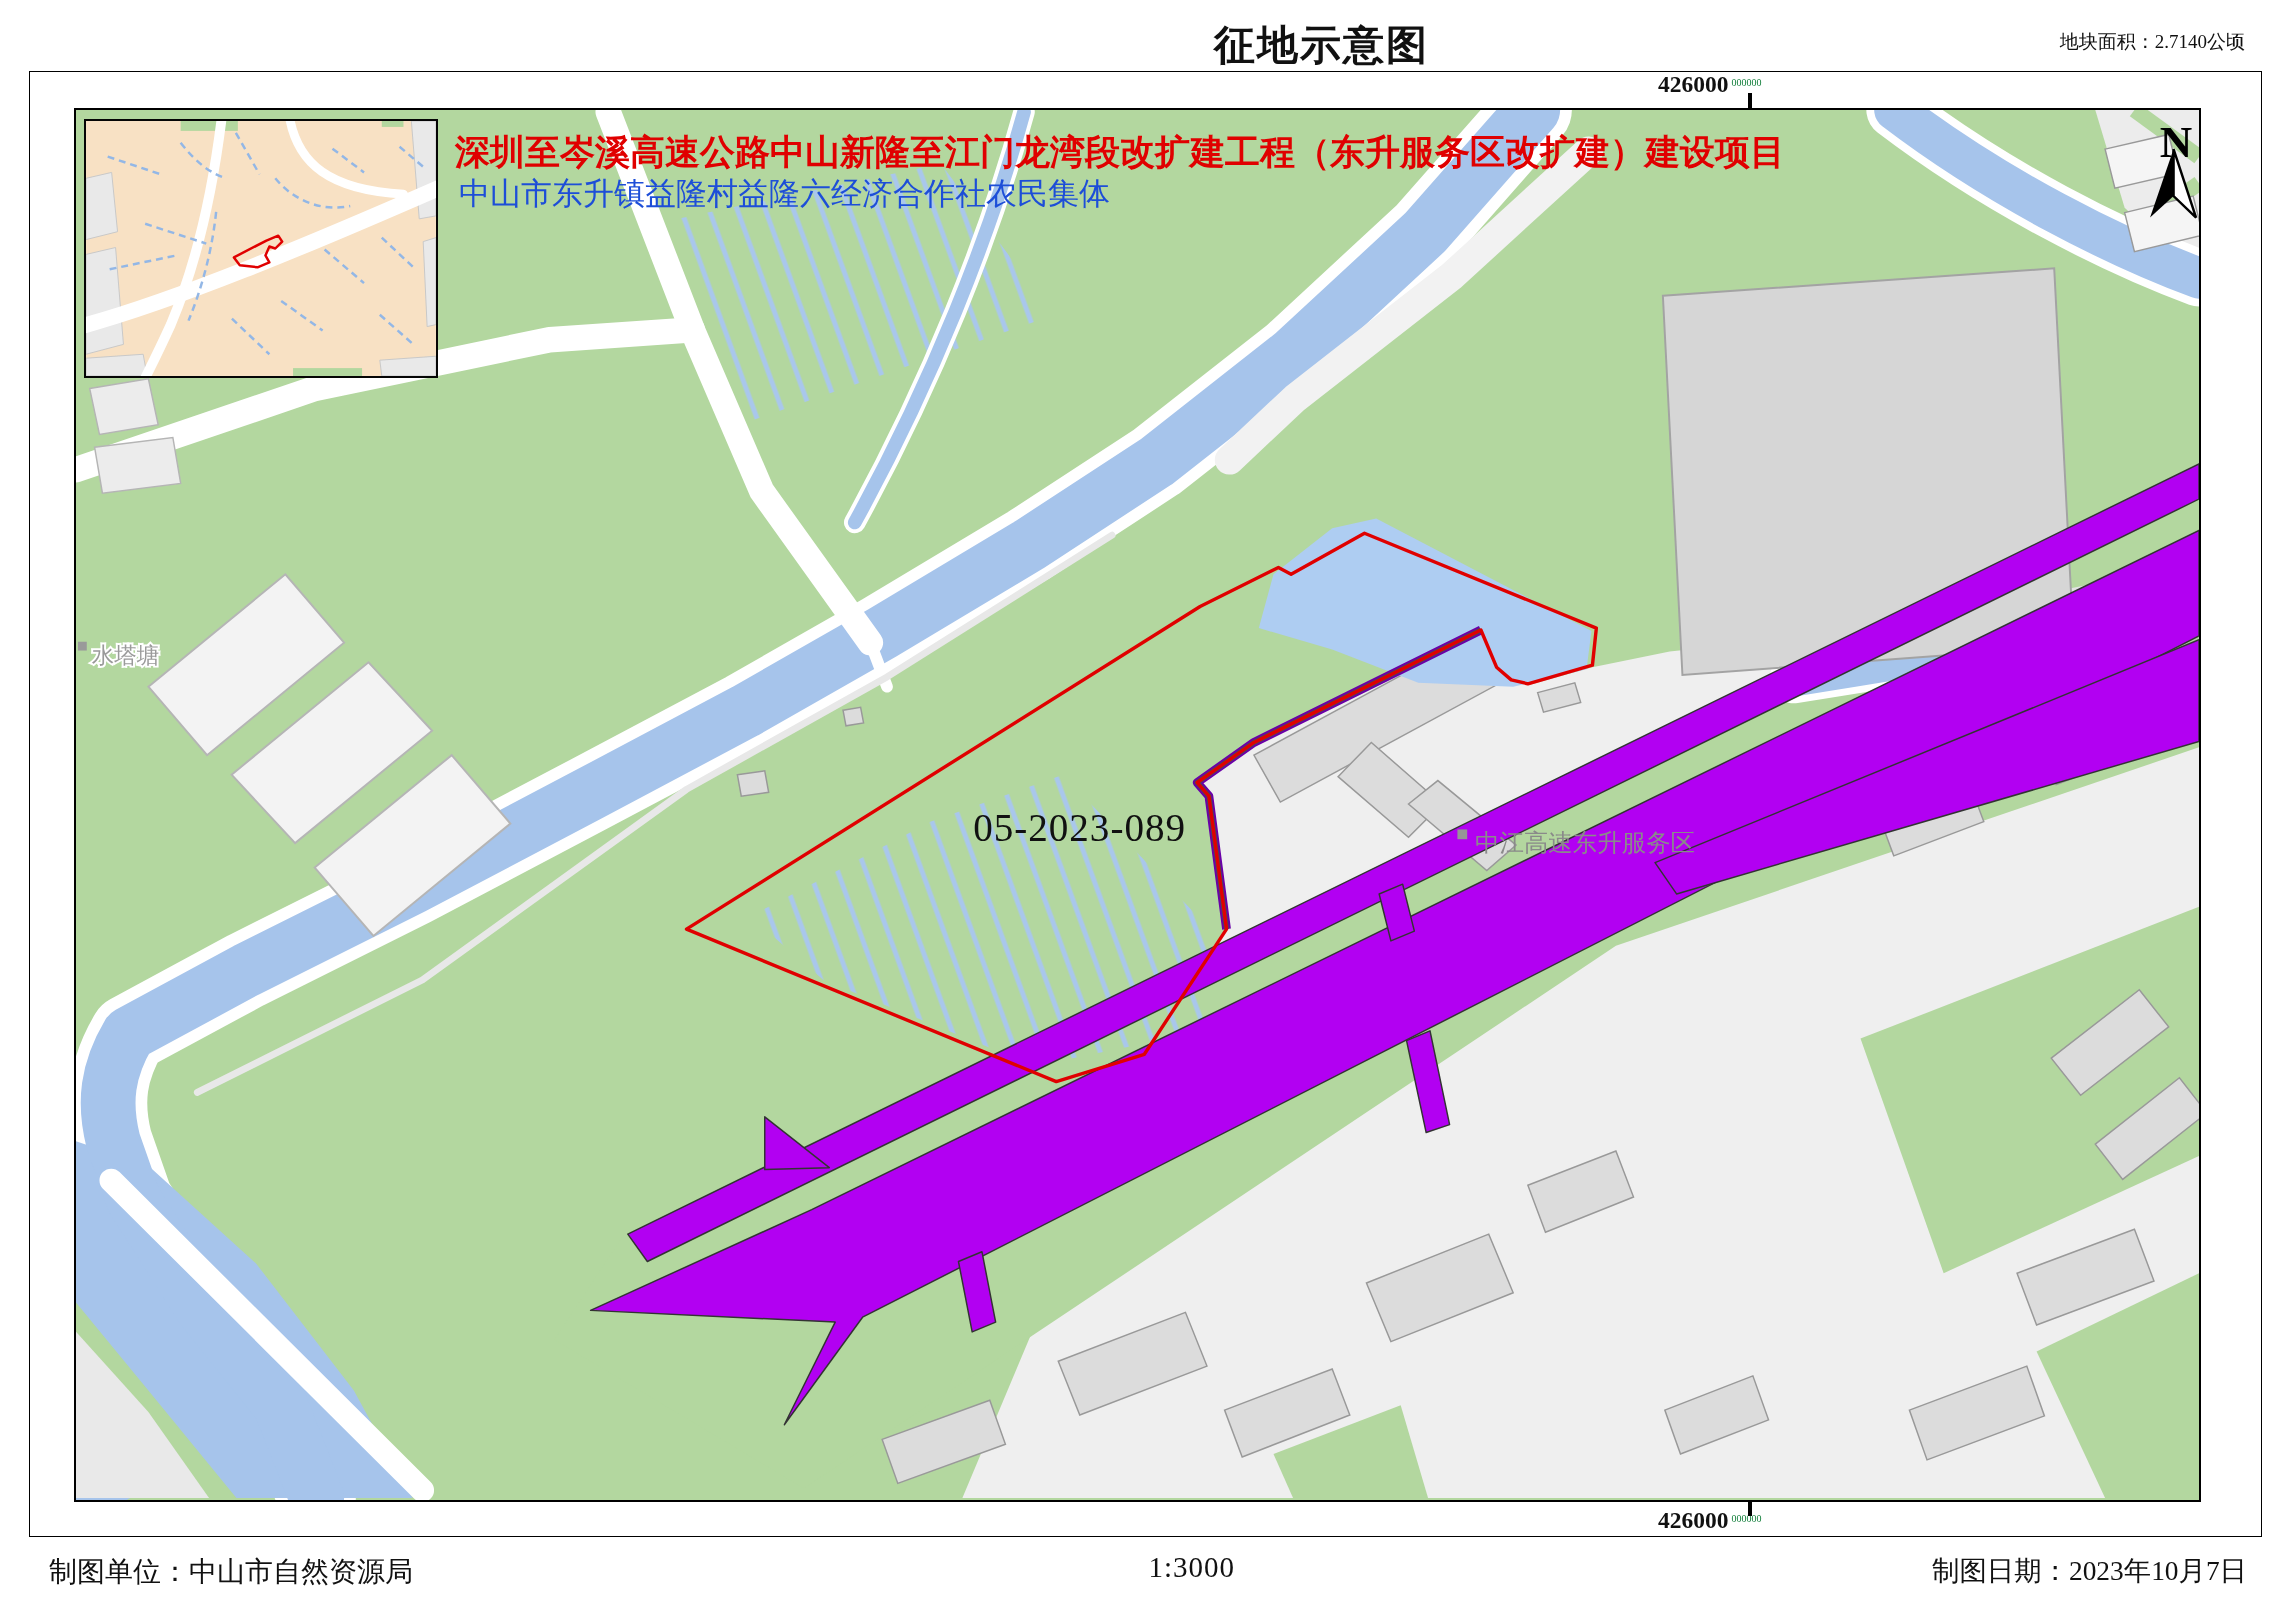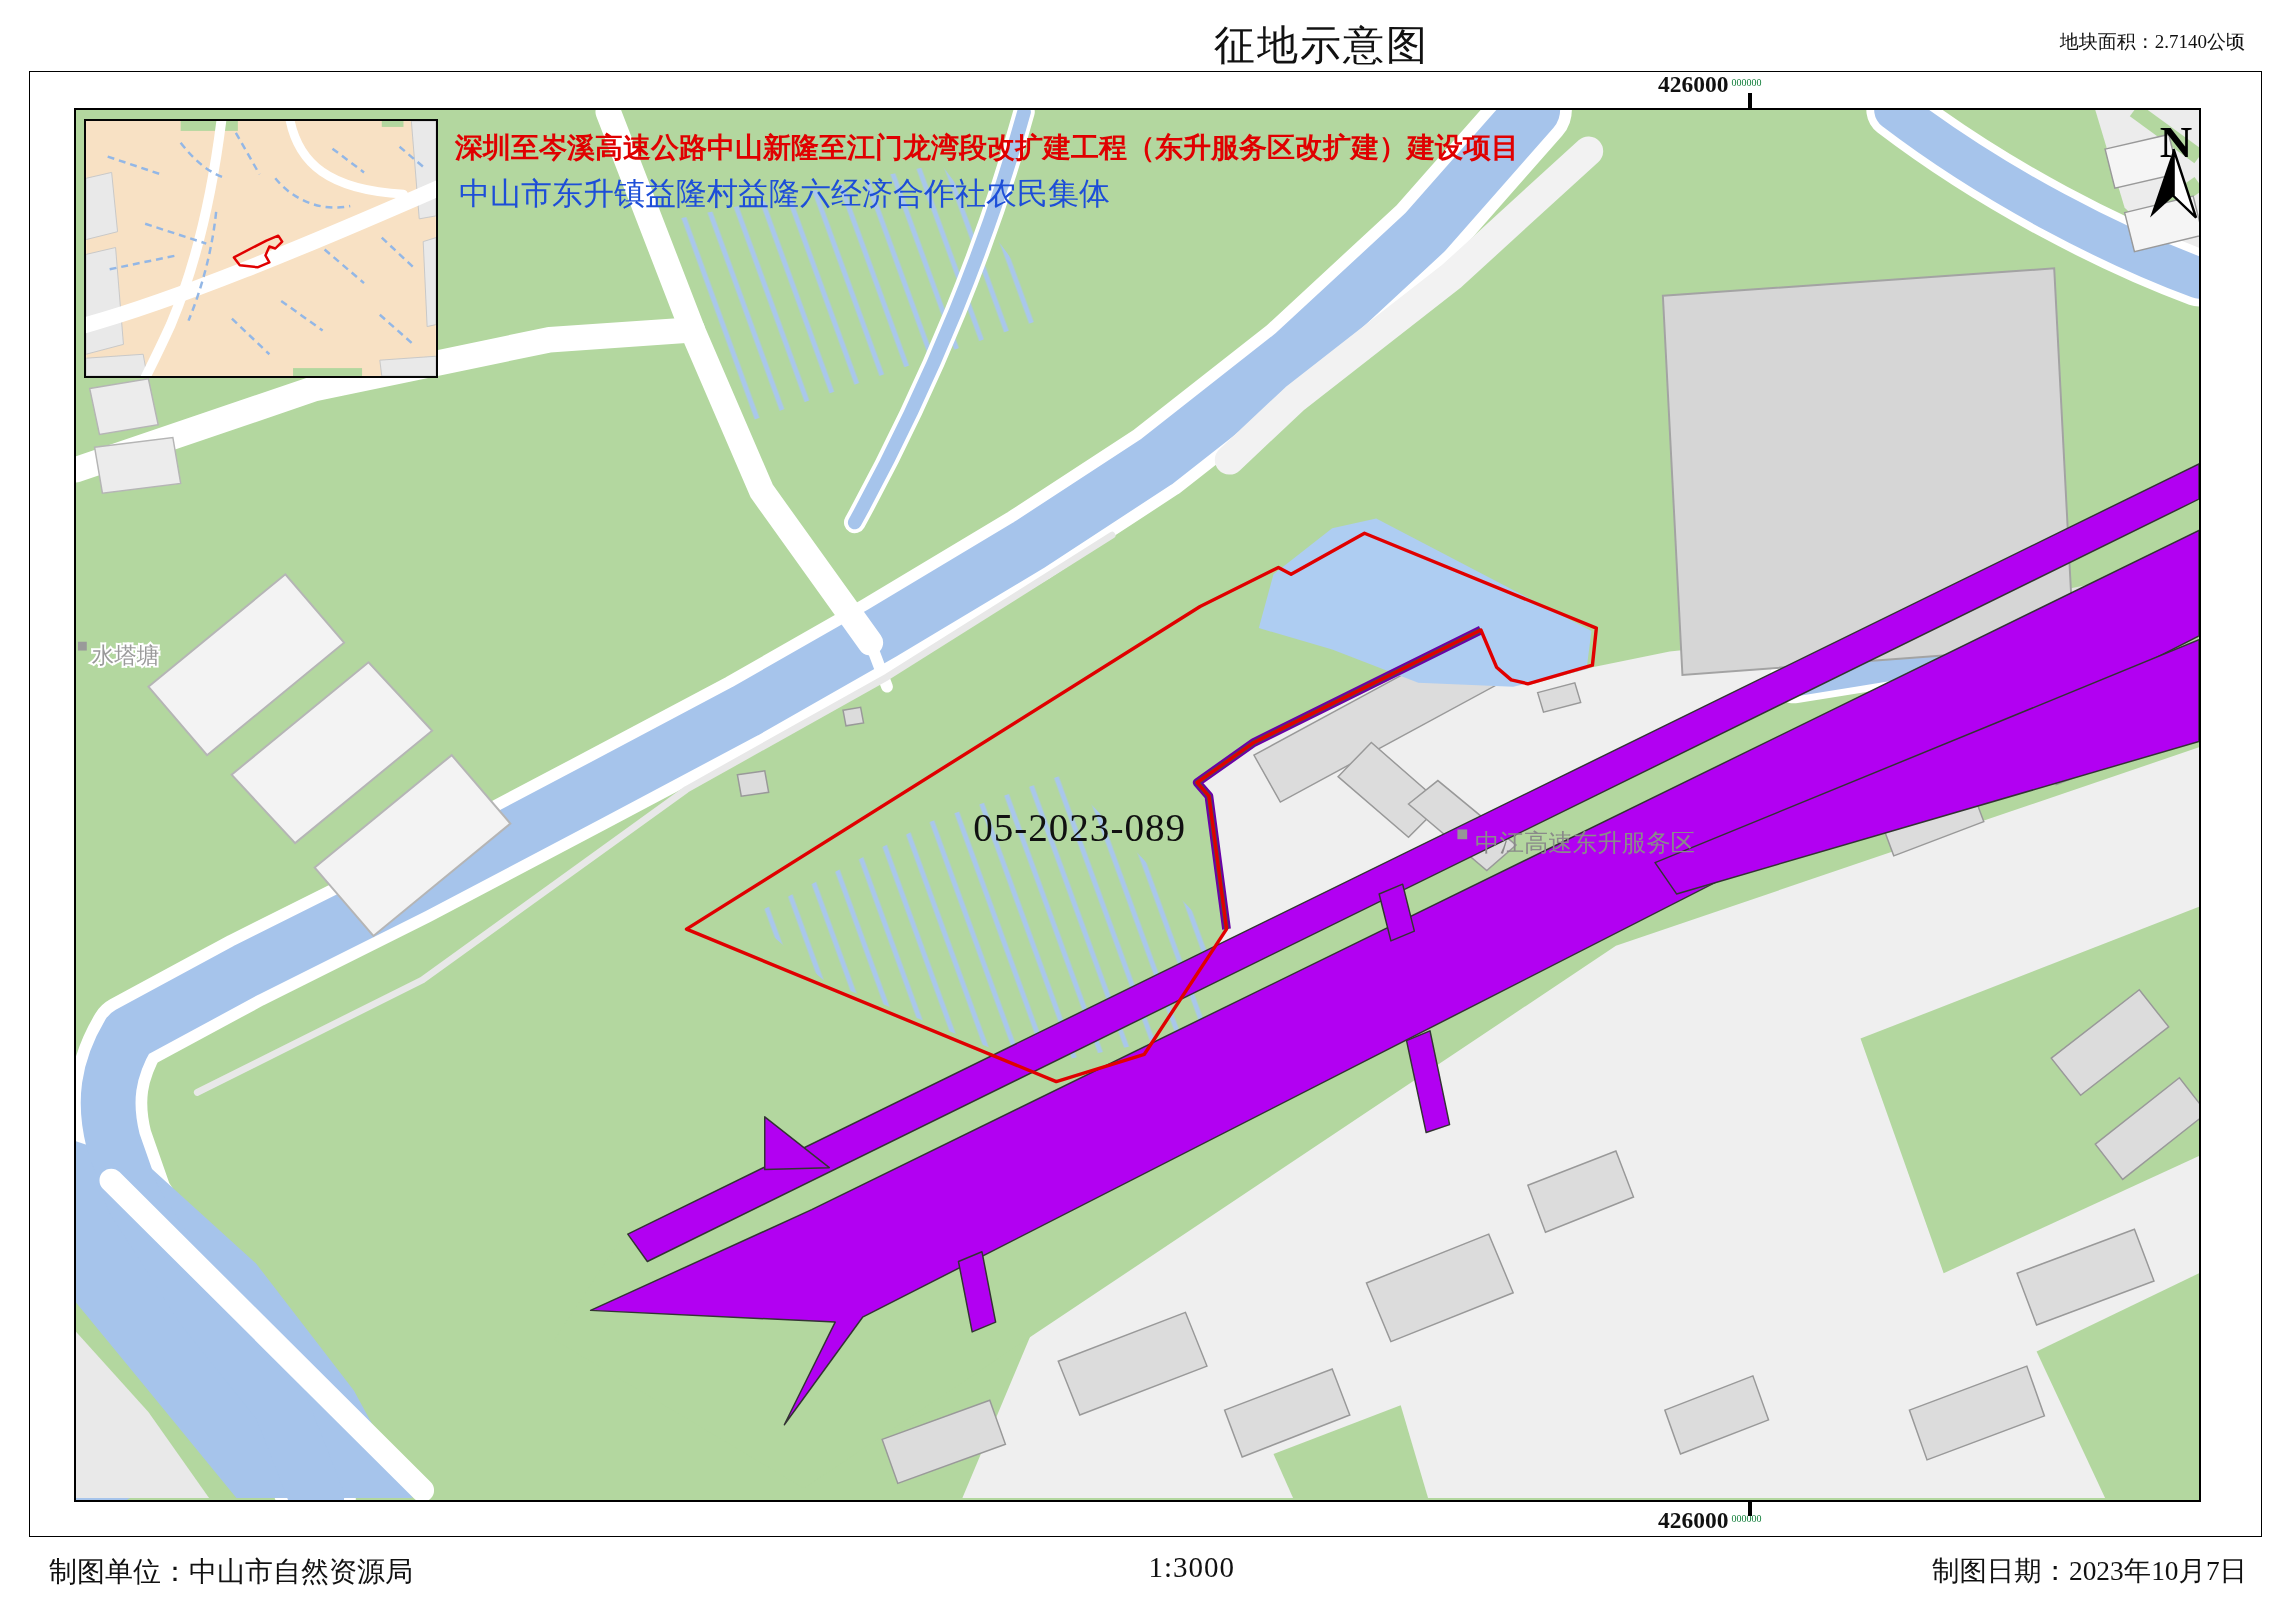--- a/index.html
+++ b/index.html
@@ -1,32 +1,32 @@
 <!DOCTYPE html>
 <html><head>
 <meta charset="utf-8">
 <style>
   html,body{margin:0;padding:0;background:#fff;}
   .page{position:relative;width:2292px;height:1620px;background:#ffffff;overflow:hidden;
         font-family:"Liberation Serif",serif;color:#111;}
   .page-title{position:absolute;left:1106px;top:17.6px;width:431px;text-align:center;
-        font-size:41px;font-weight:normal;letter-spacing:2px;}
+        font-size:41px;font-weight:bold;letter-spacing:2px;}
   .area-label{position:absolute;right:47px;top:29px;font-size:19px;}
   .outer-frame{position:absolute;left:29px;top:71px;width:2233px;height:1466px;
         border:1px solid #000;box-sizing:border-box;}
   .map-svg{position:absolute;left:74px;top:108px;width:2127px;height:1394px;
         border:2.9px solid #000;box-sizing:border-box;display:block;background:#b3d79f;}
   .coord{position:absolute;font-size:23.5px;font-weight:bold;white-space:nowrap;}
   .coord .sub{font-size:10px;font-weight:normal;color:#15803d;position:relative;top:-5.9px;margin-left:3px;}
   .coord-top{left:1658px;top:71px;}
   .coord-bottom{left:1658px;top:1507px;}
   .tick{position:absolute;width:3.9px;height:16.7px;background:#000;}
   .tick-top{left:1748px;top:93px;}
   .tick-bottom{left:1748px;top:1499px;}
-  .heading-red{position:absolute;left:455px;top:129px;font-size:28px;font-weight:bold;color:#e00000;white-space:nowrap;}
+  .heading-red{position:absolute;left:455px;top:129px;font-size:35px;font-weight:bold;color:#e00000;white-space:nowrap;}
   .heading-sub{position:absolute;left:459px;top:173px;font-size:31px;color:#1d4ed8;white-space:nowrap;}
   .inset{position:absolute;left:84px;top:119px;width:354px;height:259px;border:2.9px solid #050505;
         box-sizing:border-box;background:#f8e1c4;}
   .inset svg{display:block;width:100%;height:100%;}
   .footer-left{position:absolute;left:49px;top:1553px;font-size:28px;}
   .footer-scale{position:absolute;left:1019px;top:1551px;width:216px;text-align:right;font-size:29px;letter-spacing:1px;}
   .footer-right{position:absolute;right:45px;top:1553px;font-size:27.4px;}
 </style>
 </head>
 <body>

